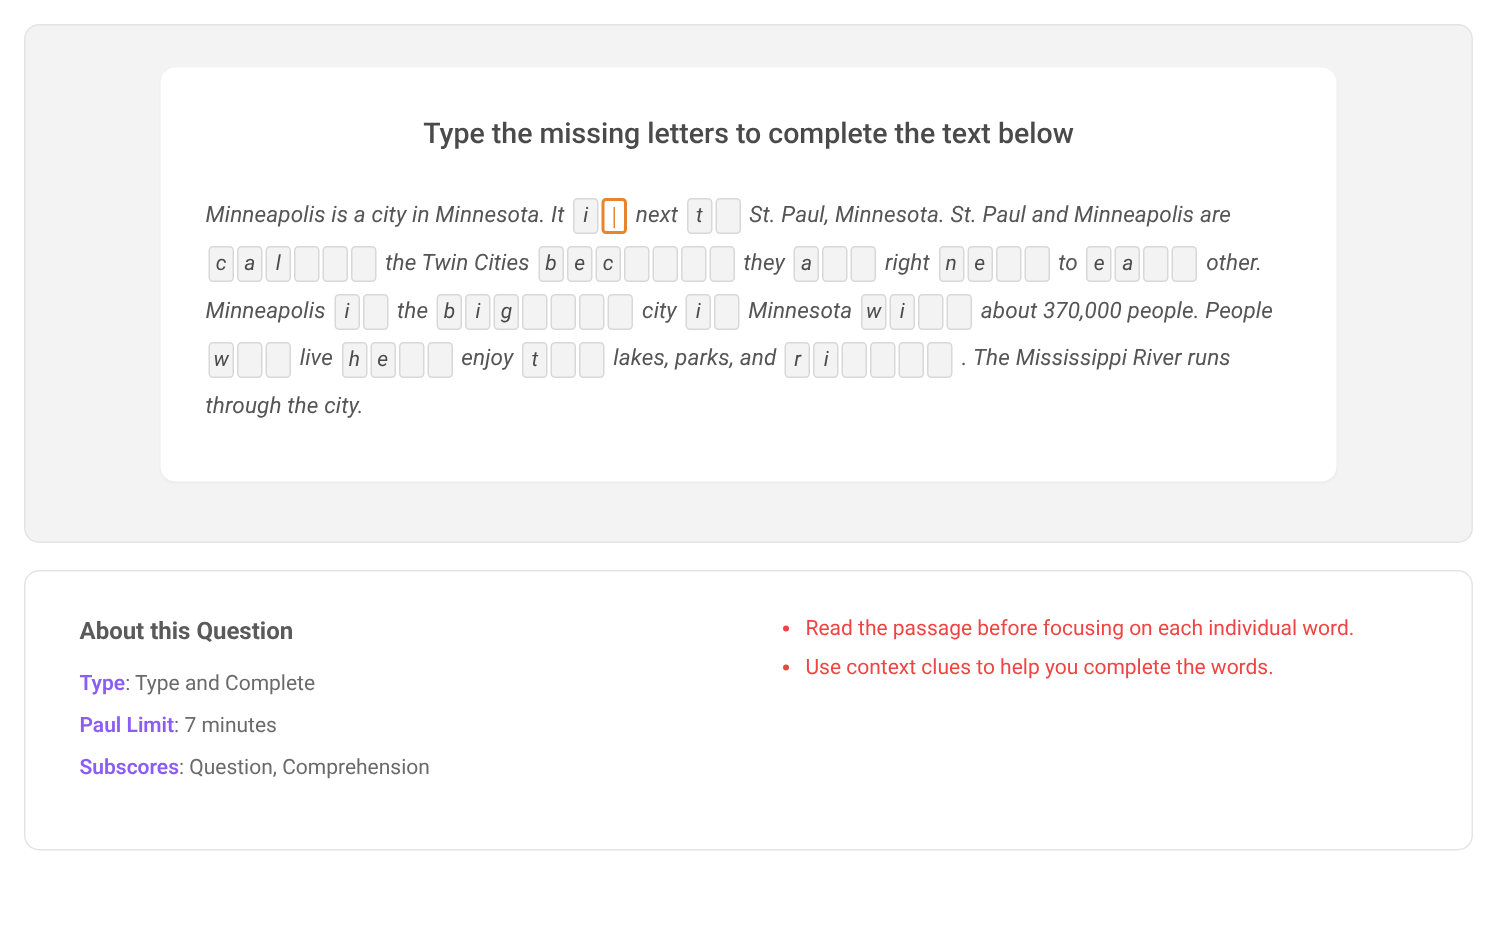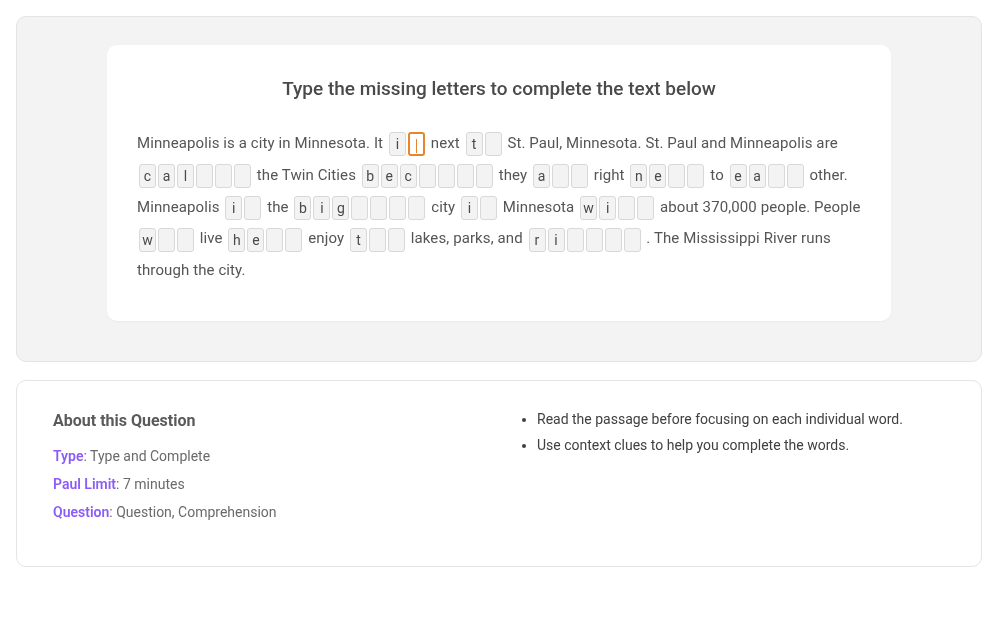--- a/index.html
+++ b/index.html
@@ -29,20 +29,21 @@
     font-size: 19px;
     font-weight: 500;
     color: #4a4a4a;
     margin: 6px 0 28px 0;
   }
   .passage {
     font-size: 15px;
     line-height: 2.1;
     color: #555;
     letter-spacing: 0.1px;
+    font-style: italic;
   }
   .txt { white-space: normal; }
   .word {
     display: inline-block;
     vertical-align: middle;
     margin: 0 1px;
     white-space: nowrap;
   }
   .cell {
     display: inline-block;
@@ -93,21 +94,21 @@
   .meta-line strong {
     font-weight: 600;
     color: #8b5cf6;
   }
   .tips {
     padding: 0 0 0 18px;
     margin: 0;
   }
   .tips li {
     font-size: 14px;
-    color: #404040;
+    color: #ef4444;
     margin: 0 0 10px 0;
   }
 </style>
 </head>
 <body>
 
 <div class="top-panel">
   <div class="exercise-card">
     <div class="instruction">Type the missing letters to complete the text below</div>
     <div class="passage" id="passage"><span class="txt">Minneapolis is a city in Minnesota. It </span><span class="word"><span class="cell">i</span><span class="cell empty active"><span class="caret"></span></span></span><span class="txt"> next </span><span class="word"><span class="cell">t</span><span class="cell empty"></span></span><span class="txt"> St. Paul, Minnesota. St. Paul and Minneapolis are </span><span class="word"><span class="cell">c</span><span class="cell">a</span><span class="cell">l</span><span class="cell empty"></span><span class="cell empty"></span><span class="cell empty"></span></span><span class="txt"> the Twin Cities </span><span class="word"><span class="cell">b</span><span class="cell">e</span><span class="cell">c</span><span class="cell empty"></span><span class="cell empty"></span><span class="cell empty"></span><span class="cell empty"></span></span><span class="txt"> they </span><span class="word"><span class="cell">a</span><span class="cell empty"></span><span class="cell empty"></span></span><span class="txt"> right </span><span class="word"><span class="cell">n</span><span class="cell">e</span><span class="cell empty"></span><span class="cell empty"></span></span><span class="txt"> to </span><span class="word"><span class="cell">e</span><span class="cell">a</span><span class="cell empty"></span><span class="cell empty"></span></span><span class="txt"> other. Minneapolis </span><span class="word"><span class="cell">i</span><span class="cell empty"></span></span><span class="txt"> the </span><span class="word"><span class="cell">b</span><span class="cell">i</span><span class="cell">g</span><span class="cell empty"></span><span class="cell empty"></span><span class="cell empty"></span><span class="cell empty"></span></span><span class="txt"> city </span><span class="word"><span class="cell">i</span><span class="cell empty"></span></span><span class="txt"> Minnesota </span><span class="word"><span class="cell">w</span><span class="cell">i</span><span class="cell empty"></span><span class="cell empty"></span></span><span class="txt"> about 370,000 people. People </span><span class="word"><span class="cell">w</span><span class="cell empty"></span><span class="cell empty"></span></span><span class="txt"> live </span><span class="word"><span class="cell">h</span><span class="cell">e</span><span class="cell empty"></span><span class="cell empty"></span></span><span class="txt"> enjoy </span><span class="word"><span class="cell">t</span><span class="cell empty"></span><span class="cell empty"></span></span><span class="txt"> lakes, parks, and </span><span class="word"><span class="cell">r</span><span class="cell">i</span><span class="cell empty"></span><span class="cell empty"></span><span class="cell empty"></span><span class="cell empty"></span></span><span class="txt"> . The Mississippi River runs through the city.</span></div>
@@ -117,21 +118,21 @@
 <div class="bottom-panel">
   <div class="col">
     <div class="section-title">About this Question</div>
     <p class="meta-line">
       <strong>Type</strong><span>: Type and Complete</span>
     </p>
     <p class="meta-line">
       <strong>Paul Limit</strong><span>: 7 minutes</span>
     </p>
     <p class="meta-line">
-      <strong>Question</strong><span>: Question, Comprehension</span>
+      <strong>Subscores</strong><span>: Question, Comprehension</span>
     </p>
   </div>
   <div class="col">
     <ul class="tips" id="tips-list">
         <li>Read the passage before focusing on each individual word.</li>
         <li>Use context clues to help you complete the words.</li>
       </ul>
   </div>
 </div>
 

